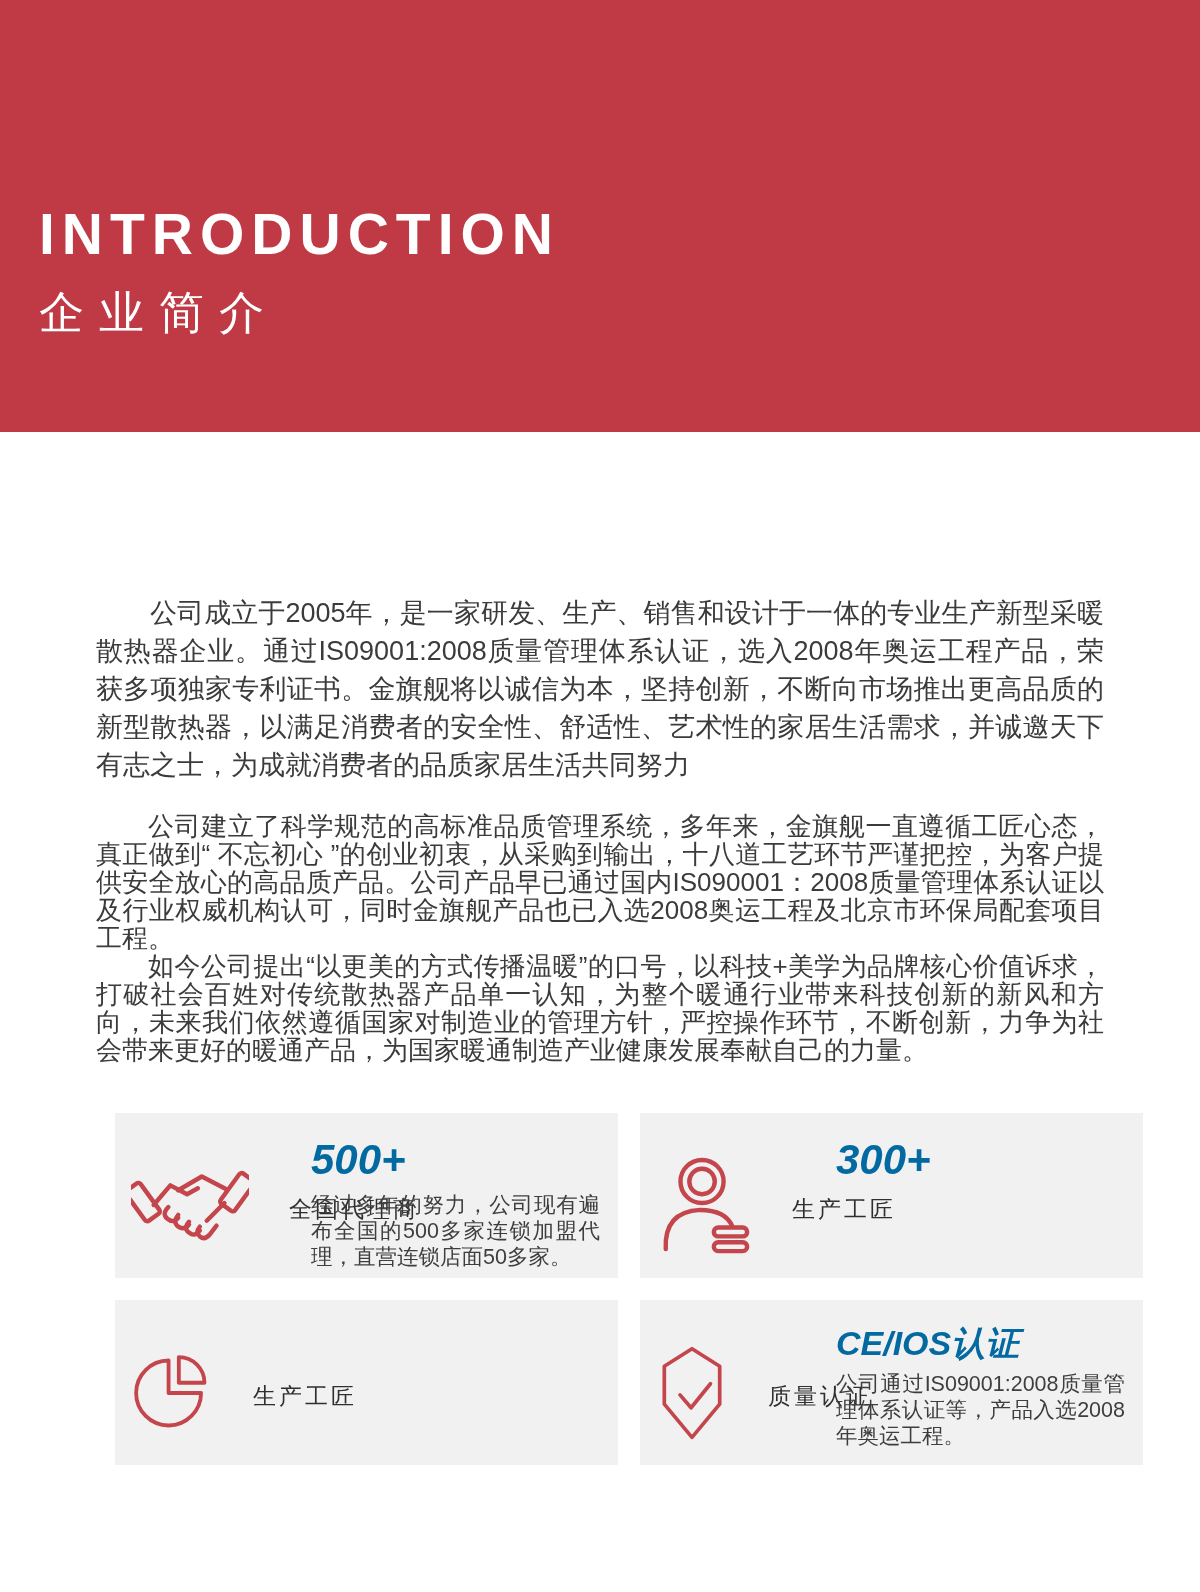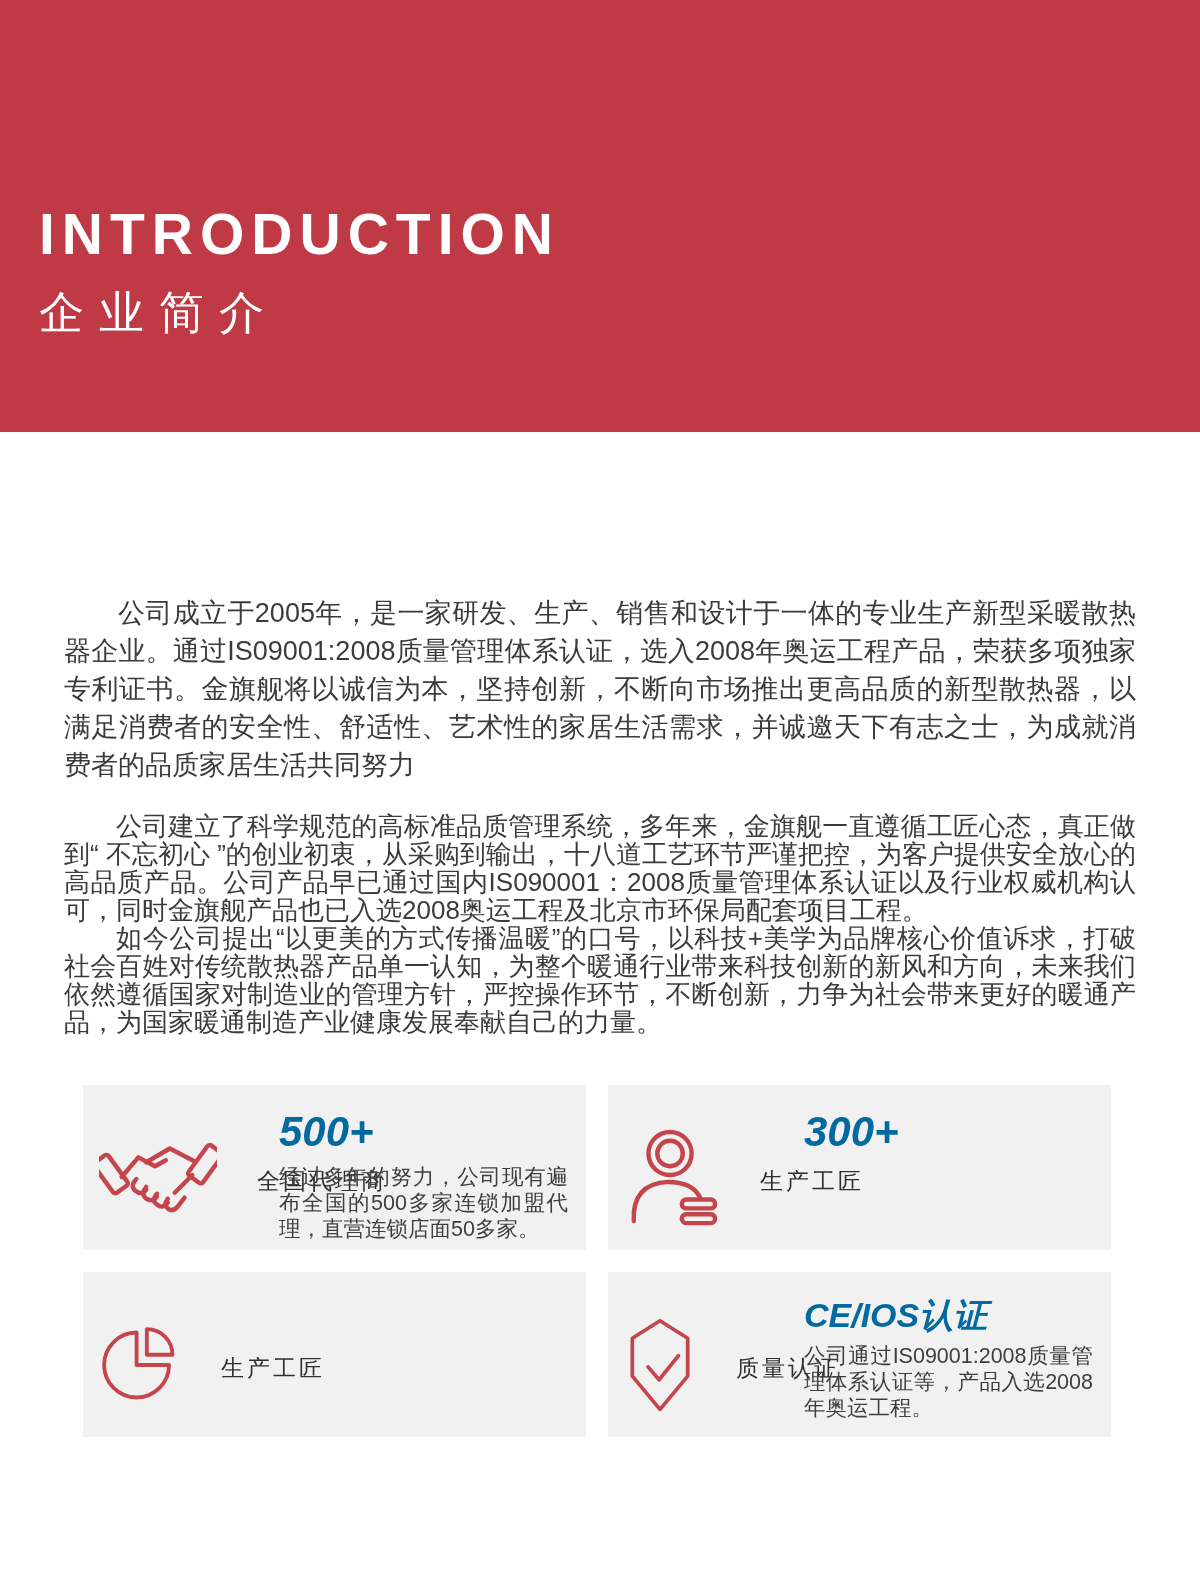--- a/index.html
+++ b/index.html
@@ -29,21 +29,21 @@
   .band-subtitle{
     margin:22px 16px 0 0;
     color:#ffffff;
     font-size:45px;
     font-weight:300;
     letter-spacing:15px;
     line-height:1.1;
   }
   
   .content{
-    padding:0 64px;
+    padding:0 96px;
   }
   .para{
     margin:0;
     color:#3B3B3B;
     text-align:justify;
     text-indent:2em;
   }
   .para.lead{
     margin-top:162px;
     font-size:27px;

